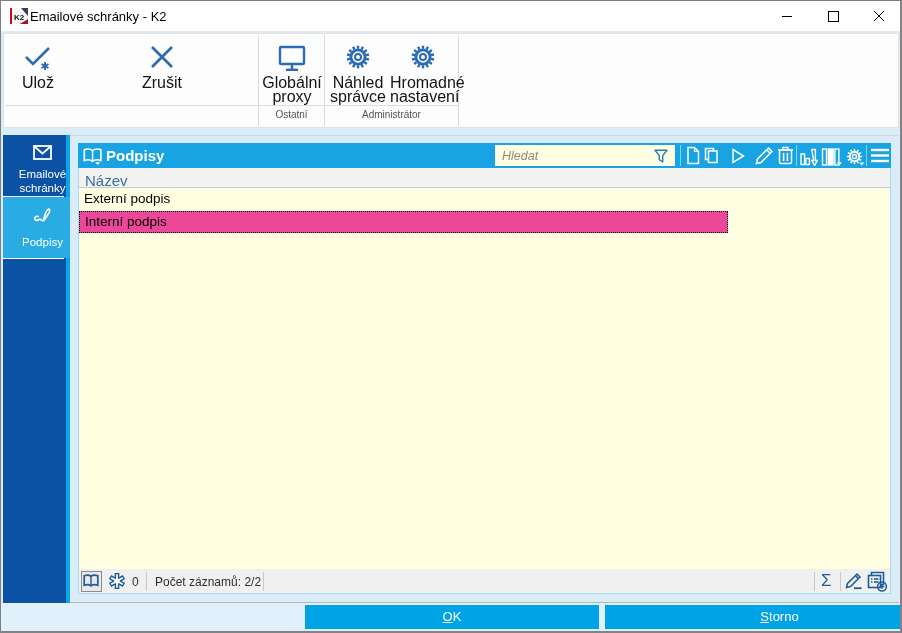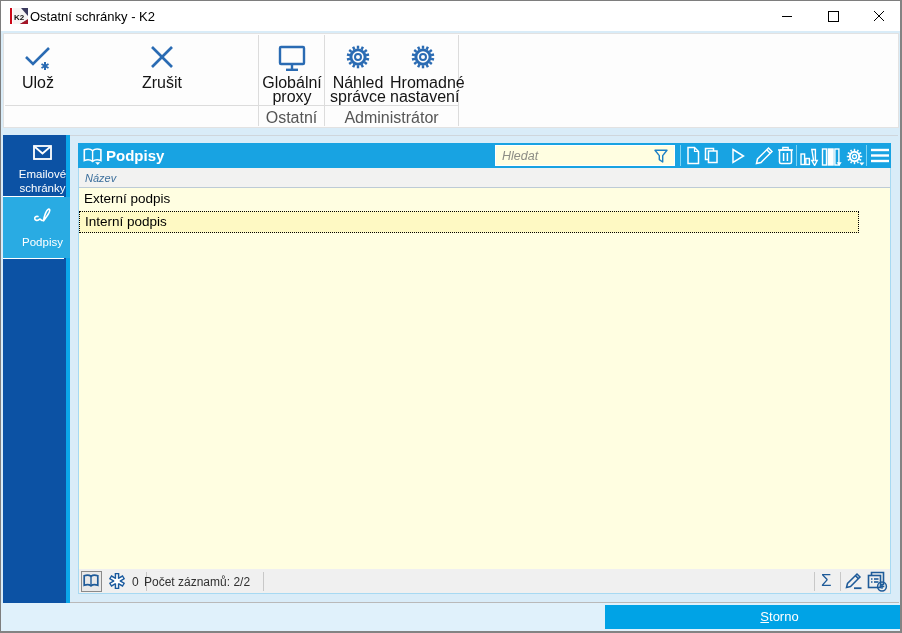--- a/index.html
+++ b/index.html
@@ -15,57 +15,57 @@
 
   #title{left:1px;top:1px;width:899px;height:30px;background:#ffffff;}
   #title .txt{left:29px;top:8px;font-size:13px;color:#000;}
 
   #ribbon{left:3px;top:33px;width:896px;height:95px;background:#fdfdfd;
           border:1px solid #e2e2e2;box-sizing:border-box;}
   .ritem{position:absolute;top:10px;text-align:center;color:#141414;font-size:16px;line-height:13.5px;}
   .ritem svg{display:block;margin:0 auto 4px auto;}
   .rsep{position:absolute;top:1px;height:91px;width:1px;background:#dcdcdc;}
   .rline{position:absolute;top:71px;height:1px;background:#dcdcdc;}
-  .rlabel{position:absolute;top:75px;font-size:16px;color:#555;text-align:center;}
+  .rlabel{position:absolute;top:75px;font-size:10px;color:#555;text-align:center;}
 
   #sidebar{left:3px;top:135px;width:63px;height:468px;background:#0c52a4;}
   #sidestripe{left:66px;top:135px;width:4px;height:468px;background:#0ba6e9;}
   .sideitem{position:absolute;left:3px;width:79px;text-align:center;color:#fff;font-size:11.5px;line-height:13.4px;}
   #side2bg{left:3px;top:197px;width:67px;height:61px;background:#29abe3;}
   .sideline{position:absolute;left:3px;width:61px;height:1px;background:#fff;}
 
   #panel{left:78px;top:143px;width:813px;height:451px;background:#fffee1;
          border:1px solid #a7d9f2;box-sizing:border-box;}
   #phead{left:78px;top:143px;width:813px;height:25px;background:#18a3e2;}
   #phead .ttl{left:28px;top:4px;font-size:15px;font-weight:bold;color:#fff;}
   #search{left:495px;top:145px;width:180px;height:21px;background:#fffee1;border:1px solid #ffffff;box-sizing:border-box;}
   #search .ph{left:6px;top:3px;font-size:12.5px;font-style:italic;color:#8d8d85;}
 
   #colhead{left:79px;top:168px;width:811px;height:20px;background:#f2f2f1;border-bottom:1px solid #bdcbd6;box-sizing:border-box;}
-  #colhead span{position:absolute;left:6px;top:4px;font-size:11px;color:#3c6f9c;font-style:italic;}
+  #colhead span{position:absolute;left:6px;top:4px;font-size:15px;color:#3c6f9c;}
   #row1{left:79px;top:189px;width:811px;height:22px;background:#fffee1;border-radius:11px;}
-  #row2{left:79px;top:211px;width:780px;height:22px;background:#fef9c3;border:1px dotted #000;box-sizing:border-box;}
+  #row2{left:79px;top:211px;width:649px;height:22px;background:#ec4899;border:1px dotted #000;box-sizing:border-box;}
   .rowtxt{position:absolute;left:5px;top:2px;font-size:13.5px;color:#000;}
 
   #status{left:79px;top:569px;width:811px;height:24px;background:#f0f0f0;}
   #stbook{position:absolute;left:2px;top:2px;width:21px;height:21px;background:#e9e9e9;border:1px solid #8a8a8a;box-sizing:border-box;}
   .stsep{position:absolute;top:3px;width:1px;height:19px;background:#c8c8c8;}
   .sttxt{position:absolute;top:6px;font-size:12px;color:#303030;}
 
   #botline{left:70px;top:602px;width:829px;height:1px;background:#b9b9b9;}
   #botstrip{left:1px;top:603px;width:899px;height:28px;background:#e0f1fb;}
   .btn{position:absolute;top:605px;height:24px;background:#00a3e6;color:#fff;font-size:13px;
        text-align:center;line-height:24px;}
 </style>
 </head>
 <body>
 <div id="win">
 
   <div id="title" class="abs">
-    <div class="abs txt">Ostatní schránky - K2</div>
+    <div class="abs txt">Emailové schránky - K2</div>
     <svg class="abs" style="left:9px;top:6px" width="18" height="18" viewBox="0 0 18 18">
       <rect x="0" y="1" width="2" height="16" fill="#cc0818"></rect>
       <rect x="3" y="1" width="15" height="16" fill="#f6f4f4"></rect>
       <path d="M11,1 h7 v8 z" fill="#3b3a5e"></path>
       <path d="M18,17 h-8 l8,-5 z" fill="#8c2030"></path>
       <path d="M10,17 l8,-4 v4 z" fill="#a51527"></path>
       <text x="4" y="12.5" font-size="8" font-weight="bold" font-family="Liberation Sans" fill="#111">K2</text>
     </svg>
 
     <svg class="abs" style="left:780px;top:5px" width="110" height="20" viewBox="0 0 110 20">
@@ -308,21 +308,21 @@
         <g stroke="#fff" stroke-width="1.7">
           <line x1="0" y1="-6.7" x2="0" y2="6.7"></line>
           <line x1="-5.8" y1="-3.35" x2="5.8" y2="3.35"></line>
           <line x1="-5.8" y1="3.35" x2="5.8" y2="-3.35"></line>
         </g>
         <circle cx="0" cy="0" r="2.6" fill="#fff" stroke="none"></circle>
       </g>
     </svg>
     <div class="sttxt" style="left:53px">0</div>
     <div class="stsep" style="left:67px"></div>
-    <div class="sttxt" style="left:65px">Počet záznamů: 2/2</div>
+    <div class="sttxt" style="left:76px">Počet záznamů: 2/2</div>
     <div class="stsep" style="left:184px"></div>
     <div class="stsep" style="left:735px"></div>
     <div class="stsep" style="left:761px"></div>
     <div class="sttxt" style="left:742px;top:2px;font-size:17px;color:#1f5b99">Σ</div>
     <svg class="abs" style="left:766px;top:3px" width="19" height="19" viewBox="0 0 19 19">
       <g stroke="#1f5b99" stroke-width="1.5" fill="none">
         <path d="M1.5,15.5 L2.5,11.5 L12,2 L15,5 L5.5,14.5 z"></path>
         <line x1="10.4" y1="3.6" x2="13.4" y2="6.6"></line>
         <line x1="9" y1="16.2" x2="16.5" y2="16.2" stroke-width="1.8"></line>
       </g>
@@ -337,19 +337,20 @@
           <line x1="7" y1="11" x2="11.5" y2="11"></line>
         <circle cx="15" cy="15.5" r="4.4" stroke-width="1.5"></circle>
         <line x1="15" y1="13.2" x2="15" y2="17.8" stroke-width="1.5"></line>
         <line x1="12.7" y1="15.5" x2="17.3" y2="15.5" stroke-width="1.5"></line>
       </g>
     </svg>
   </div>
 
   <div id="botline" class="abs"></div>
   <div id="botstrip" class="abs"></div>
+  <div class="btn" style="left:305px;width:294px"><span style="text-decoration:underline">O</span>K</div>
   <div class="btn" style="left:605px;width:349px"><span style="text-decoration:underline">S</span>torno</div>
 
   <div id="brd-t" class="abs"></div>
   <div id="brd-l" class="abs"></div>
   <div id="brd-r" class="abs"></div>
   <div id="brd-b" class="abs"></div>
 </div>
 
 </body></html>

